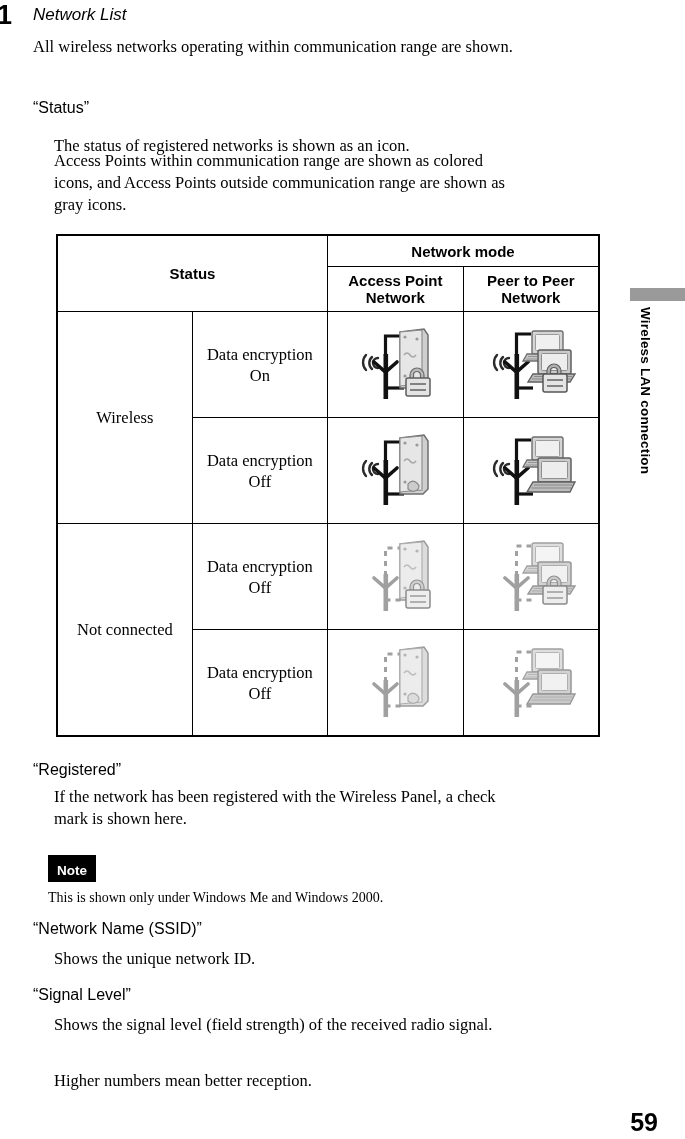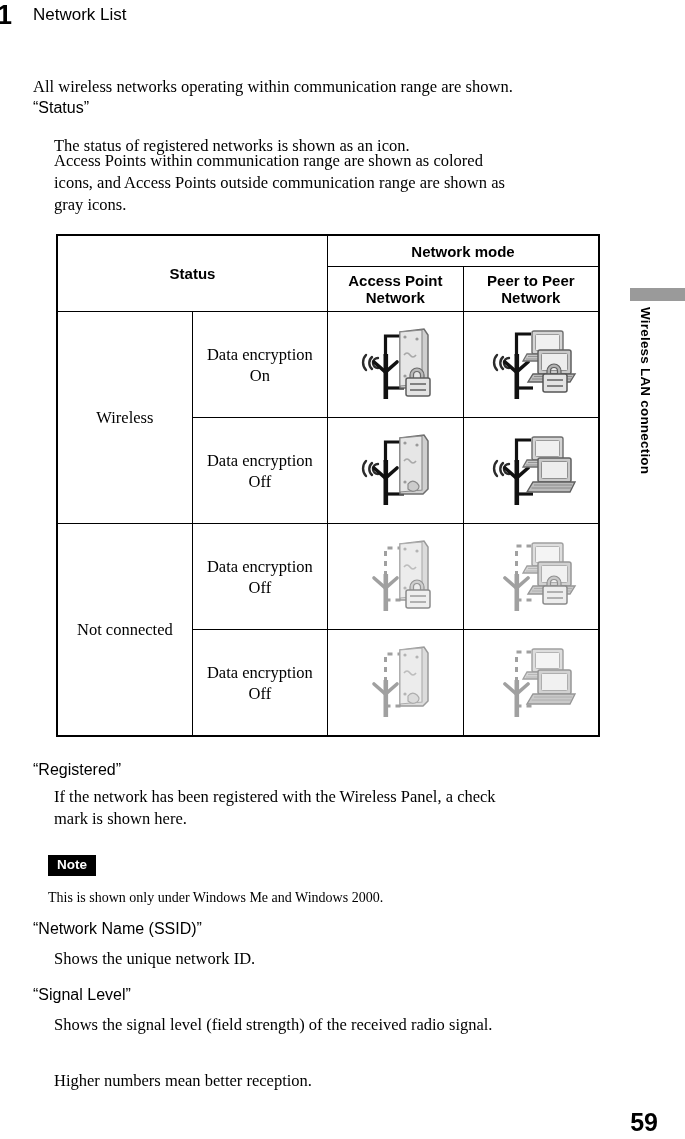--- a/index.html
+++ b/index.html
@@ -63,28 +63,28 @@
     font-size: 27px;
     line-height: 27px;
   }
   .step-title {
     position: absolute;
     left: 33px;
     top: 3px;
     font-family: "Liberation Sans", "DejaVu Sans", sans-serif;
     font-size: 17px;
     line-height: 20px;
+    font-style: italic;
   }
 
   .body-p {
     position: absolute;
     font-family: "Liberation Serif", "DejaVu Serif", serif;
     font-size: 16.5px;
     line-height: 21px;
-    margin-top: 40px;
   }
   .sub-head {
     position: absolute;
     font-family: "Liberation Sans", "DejaVu Sans", sans-serif;
     font-size: 16px;
     line-height: 19px;
   }
   .indent-p {
     position: absolute;
     font-family: "Liberation Serif", "DejaVu Serif", serif;
@@ -95,21 +95,21 @@
   
   .note-badge {
     position: absolute;
     left: 48px;
     top: 855px;
     background: #000000;
     color: #ffffff;
     font-family: "Liberation Sans", "DejaVu Sans", sans-serif;
     font-weight: bold;
     font-size: 13.5px;
-    padding: 3px 9px 4px 9px;
+    padding: 9px 9px 4px 9px;
     line-height: 14px;
   }
   .note-text {
     position: absolute;
     left: 48px;
     top: 889px;
     font-family: "Liberation Serif", "DejaVu Serif", serif;
     font-size: 14px;
     line-height: 18px;
   }

